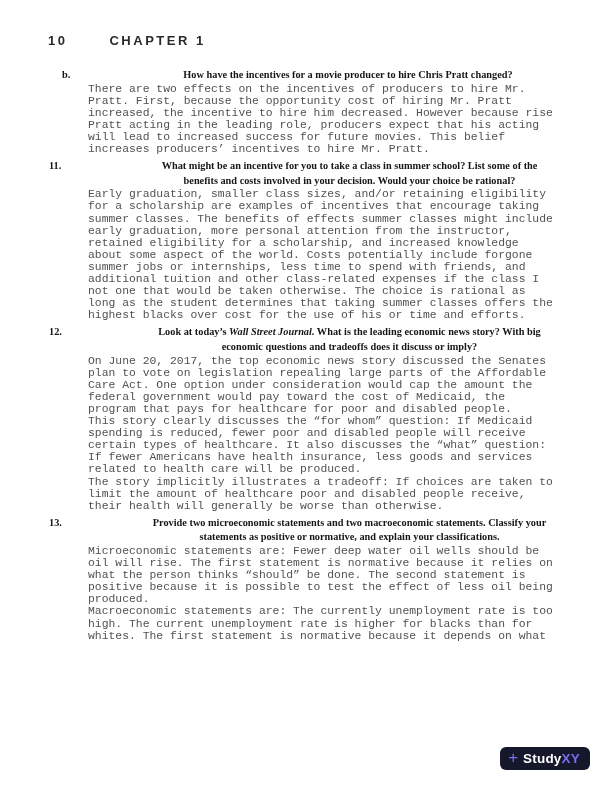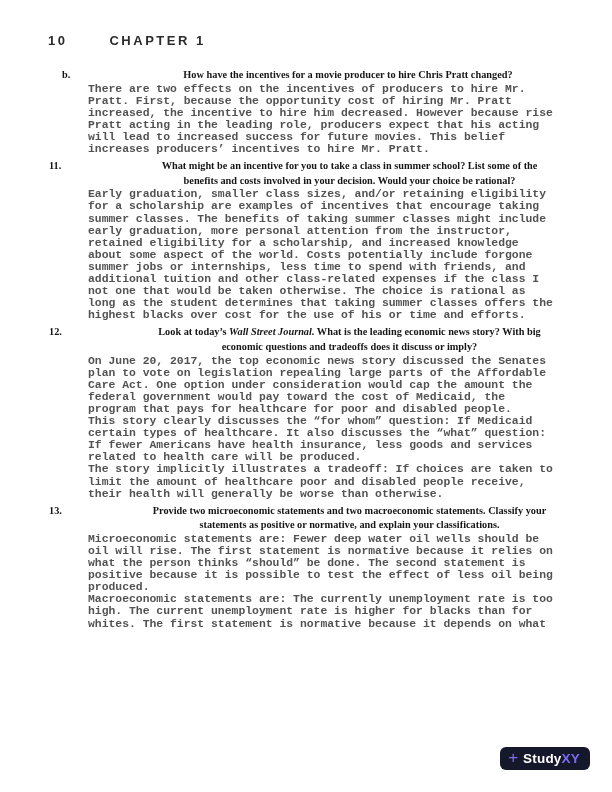--- a/index.html
+++ b/index.html
@@ -47,21 +47,20 @@
     text-align: center;
   }
   .item.main .q { margin-left: 87px; }
   .item.sub  .q { margin-left: 84px; }
   .answer {
     margin-left: 88px;
     font-family: "Liberation Mono", "DejaVu Sans Mono", monospace;
     font-size: 11.4px;
     line-height: 12.1px;
     color: #525252;
-    font-weight: bold;
   }
   .aline { white-space: pre; }
   .logo {
     position: absolute;
     top: 747px;
     right: 22px;
     height: 23px;
     display: flex;
     align-items: center;
     gap: 5px;
@@ -107,21 +106,21 @@
           <div class="aline">increases producers’ incentives to hire Mr. Pratt.</div>
         </div>
     </div>
 
     <div class="item main">
       <span class="num">11.</span>
       <div class="q">What might be an incentive for you to take a class in summer school? List some of the<br>benefits and costs involved in your decision. Would your choice be rational?</div>
       <div class="answer">
           <div class="aline">Early graduation, smaller class sizes, and/or retaining eligibility</div>
           <div class="aline">for a scholarship are examples of incentives that encourage taking</div>
-          <div class="aline">summer classes. The benefits of taking summer classes might include</div>
+          <div class="aline">summer classes. The benefits of effects summer classes might include</div>
           <div class="aline">early graduation, more personal attention from the instructor,</div>
           <div class="aline">retained eligibility for a scholarship, and increased knowledge</div>
           <div class="aline">about some aspect of the world. Costs potentially include forgone</div>
           <div class="aline">summer jobs or internships, less time to spend with friends, and</div>
           <div class="aline">additional tuition and other class-related expenses if the class I</div>
           <div class="aline">not one that would be taken otherwise. The choice is rational as</div>
           <div class="aline">long as the student determines that taking summer classes offers the</div>
           <div class="aline">highest blacks over cost for the use of his or time and efforts.</div>
         </div>
     </div>
@@ -129,20 +128,21 @@
     <div class="item main">
       <span class="num">12.</span>
       <div class="q">Look at today’s <i>Wall Street Journal.</i> What is the leading economic news story? With big<br>economic questions and tradeoffs does it discuss or imply?</div>
       <div class="answer">
           <div class="aline">On June 20, 2017, the top economic news story discussed the Senates</div>
           <div class="aline">plan to vote on legislation repealing large parts of the Affordable</div>
           <div class="aline">Care Act. One option under consideration would cap the amount the</div>
           <div class="aline">federal government would pay toward the cost of Medicaid, the</div>
           <div class="aline">program that pays for healthcare for poor and disabled people.</div>
           <div class="aline">This story clearly discusses the “for whom” question: If Medicaid</div>
+          <div class="aline">spending is reduced, fewer poor and disabled people will receive</div>
           <div class="aline">certain types of healthcare. It also discusses the “what” question:</div>
           <div class="aline">If fewer Americans have health insurance, less goods and services</div>
           <div class="aline">related to health care will be produced.</div>
           <div class="aline">The story implicitly illustrates a tradeoff: If choices are taken to</div>
           <div class="aline">limit the amount of healthcare poor and disabled people receive,</div>
           <div class="aline">their health will generally be worse than otherwise.</div>
         </div>
     </div>
 
     <div class="item main">

